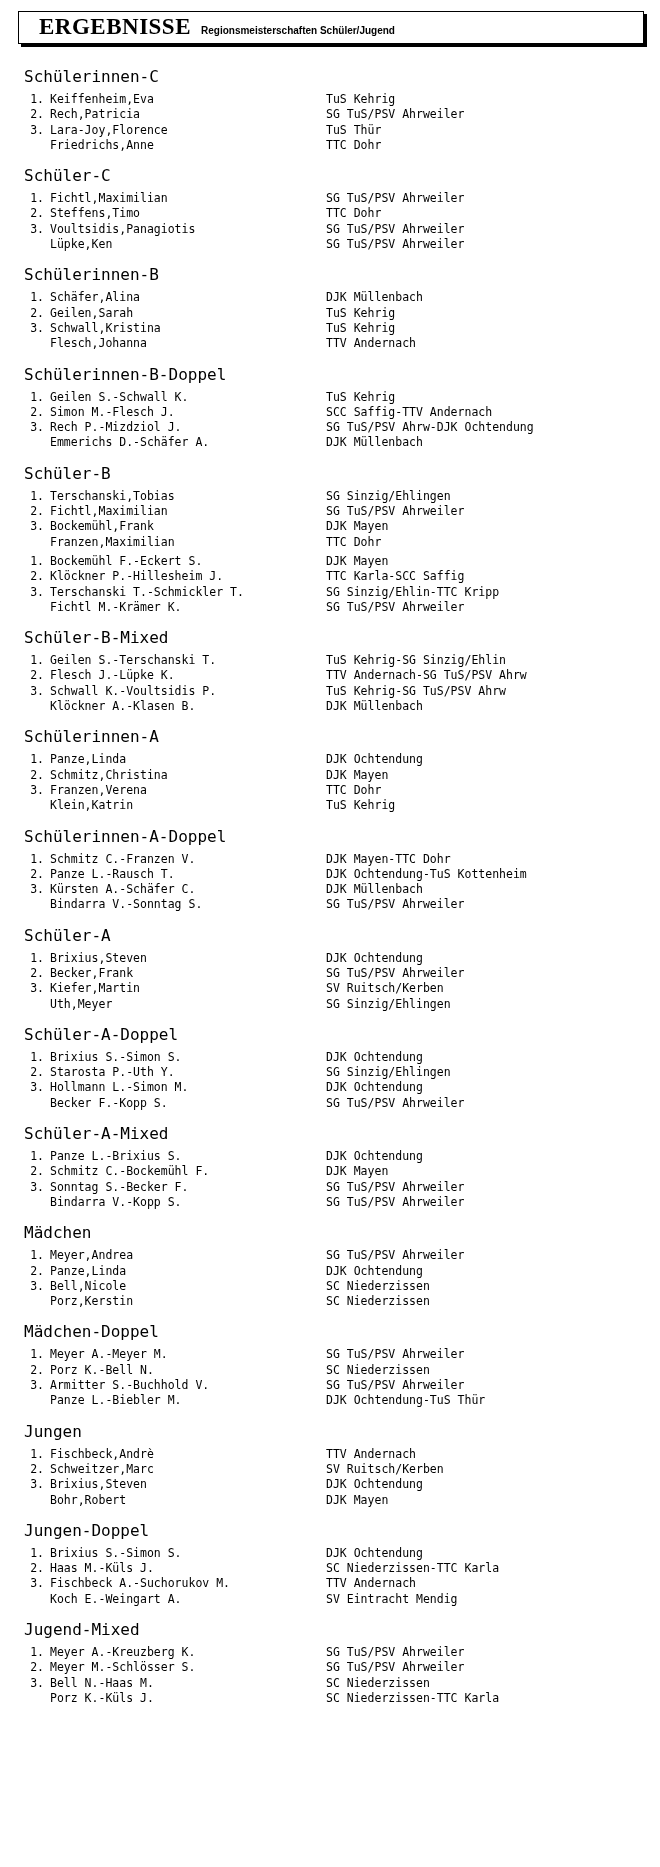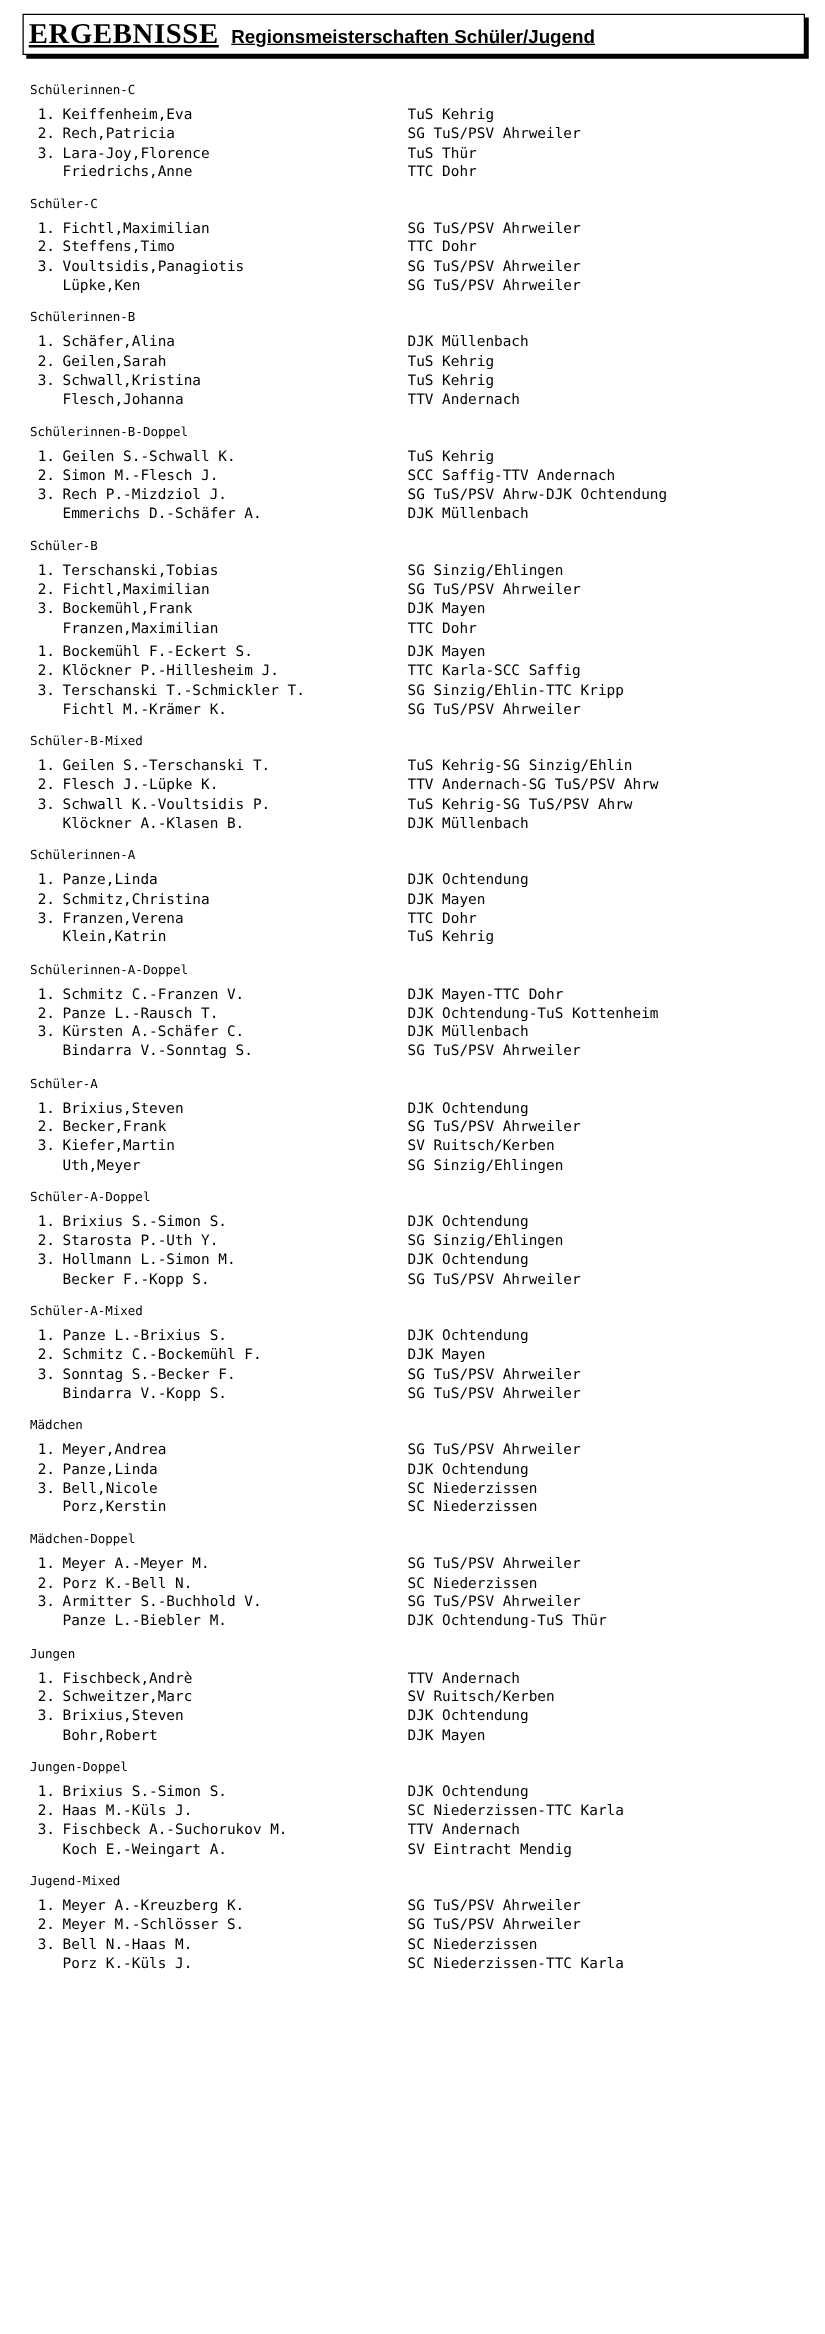--- a/index.html
+++ b/index.html
@@ -17,47 +17,46 @@
     position: relative;
     width: 660px;
     box-sizing: border-box;
     padding: 8px 10px 10px 10px;
   }
   
   .banner {
     border: 1px solid #000;
     box-shadow: 3px 3px 0 #000;
     margin: 3px 6px 14px 8px;
-    padding: 3px 8px 5px 4px;
+    padding: 3px 8px 5px 20px;
     background: #ffffff;
     display: flex;
     align-items: baseline;
     gap: 10px;
-    text-decoration: underline;
   }
   .banner-title {
     font-family: "Liberation Serif", serif;
     font-size: 23px;
     font-weight: bold;
     letter-spacing: 0.5px;
     line-height: 1;
   }
   .banner-sub {
     font-family: "Liberation Sans", sans-serif;
-    font-size: 15px;
+    font-size: 10px;
     font-weight: bold;
     line-height: 1;
   }
   
   .section {
     margin: 0 0 4px 0;
   }
   .section-title {
     font-family: "DejaVu Sans Mono", monospace;
-    font-size: 10px;
+    font-size: 16px;
     padding: 9px 0 6px 14px;
     white-space: pre;
   }
   .rows {
     margin: 0;
     padding: 0;
     list-style: none;
   }
   .row {
     display: flex;

